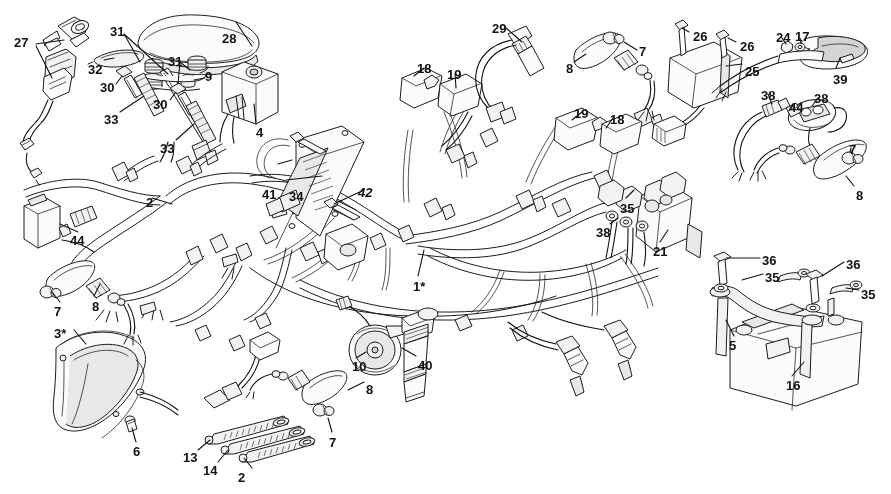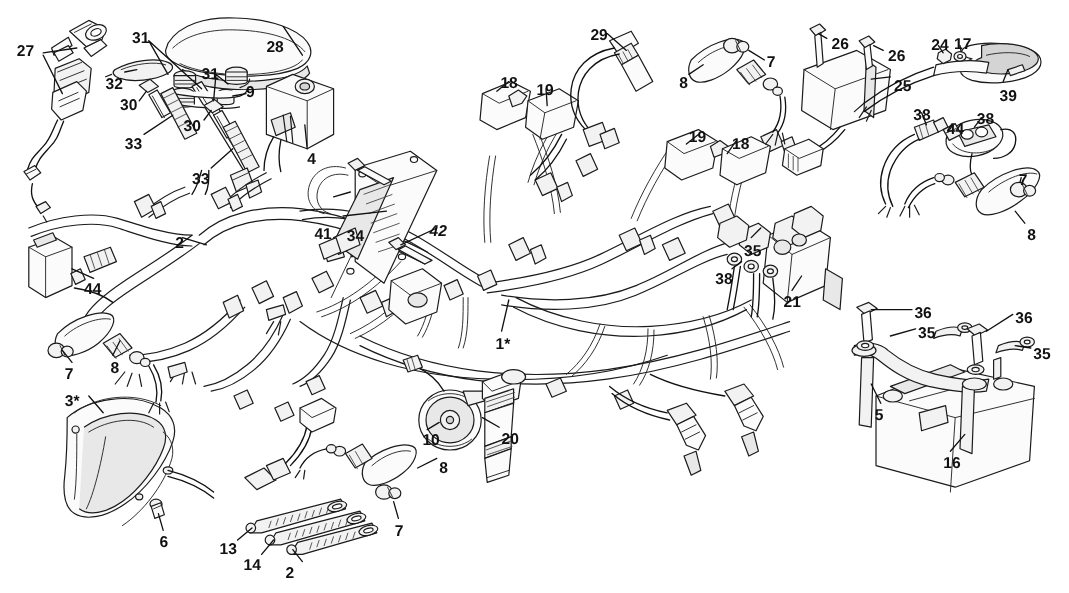--- a/index.html
+++ b/index.html
@@ -692,21 +692,21 @@
   <span class="lbl" style="left:653px;top:245px;">21</span>
   <span class="lbl" style="left:762px;top:254px;">36</span>
   <span class="lbl" style="left:846px;top:258px;">36</span>
   <span class="lbl" style="left:765px;top:271px;">35</span>
   <span class="lbl" style="left:861px;top:288px;">35</span>
   <span class="lbl" style="left:413px;top:280px;">1*</span>
   <span class="lbl" style="left:54px;top:305px;">7</span>
   <span class="lbl" style="left:92px;top:300px;">8</span>
   <span class="lbl" style="left:54px;top:327px;">3*</span>
   <span class="lbl" style="left:352px;top:360px;">10</span>
-  <span class="lbl" style="left:418px;top:359px;">20</span>
+  <span class="lbl" style="left:418px;top:359px;">40</span>
   <span class="lbl" style="left:729px;top:339px;">5</span>
   <span class="lbl" style="left:786px;top:379px;">16</span>
   <span class="lbl" style="left:366px;top:383px;">8</span>
   <span class="lbl" style="left:133px;top:445px;">6</span>
   <span class="lbl" style="left:183px;top:451px;">13</span>
   <span class="lbl" style="left:203px;top:464px;">14</span>
   <span class="lbl" style="left:238px;top:471px;">2</span>
   <span class="lbl" style="left:329px;top:436px;">7</span>
 
 </div>

